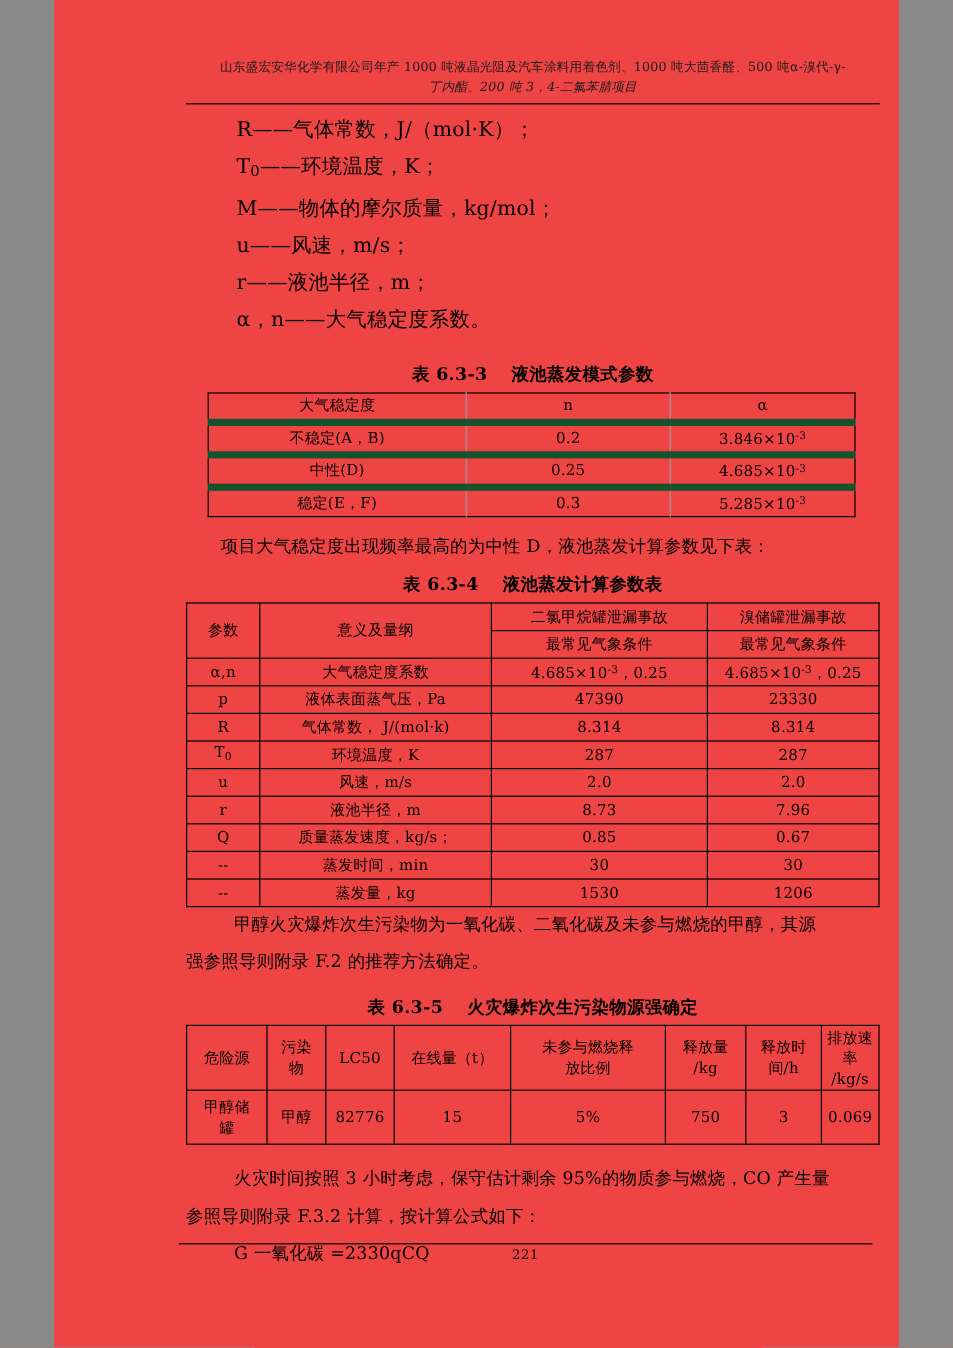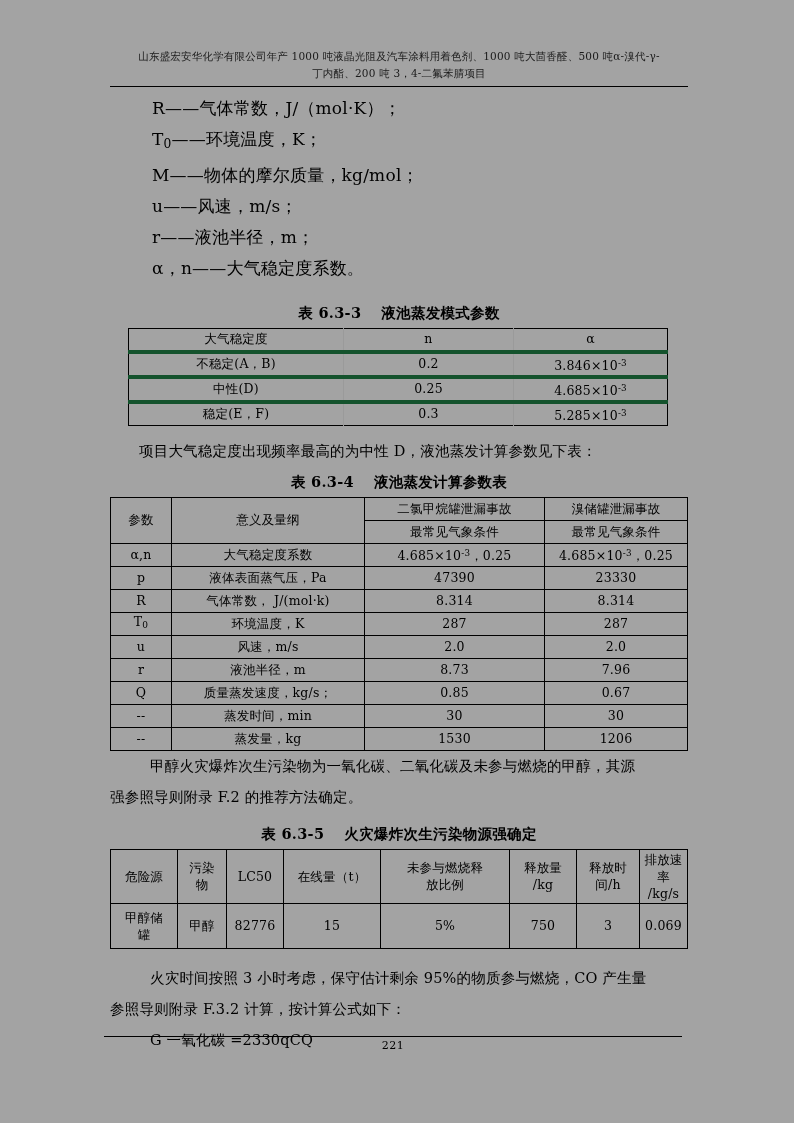--- a/index.html
+++ b/index.html
@@ -2,23 +2,23 @@
 <html><head>
 <meta charset="utf-8">
 <style>
   html, body {
     margin: 0;
     padding: 0;
     background: #8a8a8a;
   }
   .page {
     position: relative;
-    width: 794px;
+    width: 704px;
     height: 1123px;
-    background: #a3a3a3;
+    background: #ef4444;
     margin: 0 auto;
     box-sizing: border-box;
     font-family: "DejaVu Serif", "Liberation Serif", serif;
     color: #000;
     overflow: hidden;
   }
   .content {
     position: absolute;
     left: 110px;
     top: 48px;
@@ -27,21 +27,21 @@
 
   
   .runhead {
     font-size: 10.5px;
     line-height: 17px;
     text-align: center;
     font-family: "DejaVu Serif", "Liberation Serif", serif;
     letter-spacing: 0.2px;
     color: #1a1a1a;
   }
-  .runhead .l2 { text-align: center; }
+  .runhead .l2 { text-align: center; font-style: italic; }
   .header-rule {
     border: none;
     border-top: 1.6px solid #000;
     margin: 4px 0 0 0;
   }
 
   
   .para {
     font-size: 14.5px;
     line-height: 31px;
@@ -99,21 +99,21 @@
   
   .t633 {
     width: 540px;
     margin-left: 18px;
     border-top: 1.1px solid #000;
     border-bottom: 1.1px solid #000;
     border-left: 1.1px solid #000;
     border-right: 1.6px solid #000;
   }
   .t633 td {
-    border-top: 4px solid #14532d;
+    border-top: 6px solid #14532d;
     border-right: 1px solid #9a9a9a;
     height: 19px;
   }
   .t633 tr:first-child td { border-top: none; }
   .t633 td:last-child { border-right: none; }
 
   
   .t634 {
     width: 578px;
     border: 1.2px solid #000;

